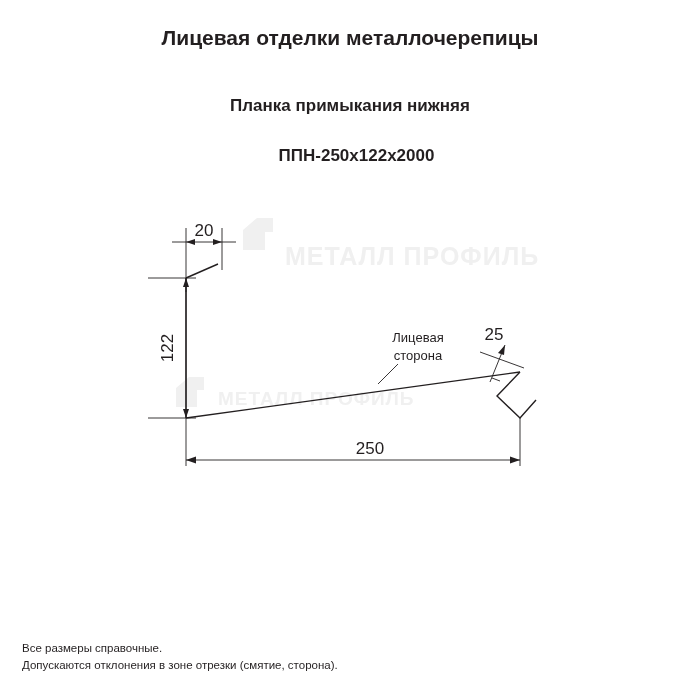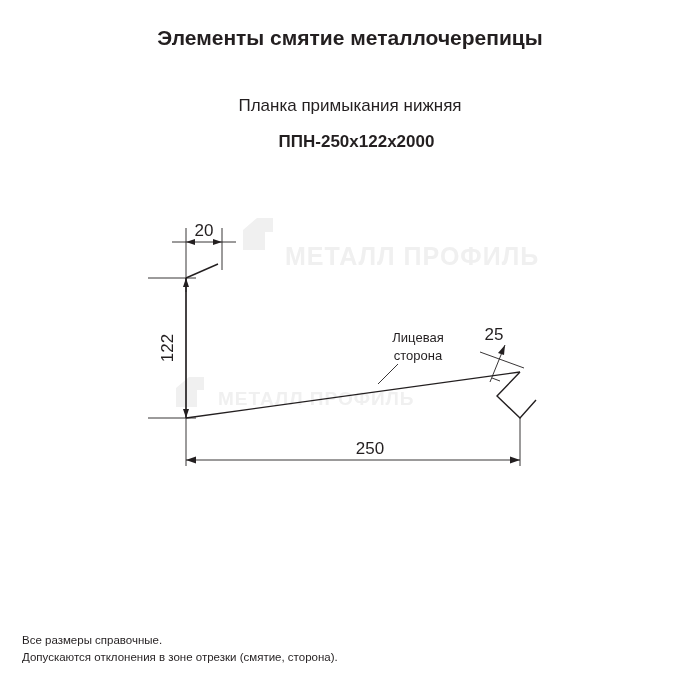--- a/index.html
+++ b/index.html
@@ -29,44 +29,44 @@
   }
   .main-title {
     font-size: 21px;
     font-weight: bold;
     letter-spacing: 0px;
     line-height: 28px;
     margin: 0;
   }
   .sub-title {
     font-size: 17px;
-    font-weight: normal;
+    font-weight: bold;
     margin: 0;
     line-height: 24px;
     padding-top: 42px;
   }
   .code-title {
     font-size: 17px;
     font-weight: bold;
-    margin: 4px;
+    margin: 18px;
     line-height: 24px;
     padding-top: 8px;
     padding-left: 13px;
   }
   .drawing {
     position: absolute;
     top: 170px;
     left: 0;
     width: 700px;
     height: 360px;
   }
   .footer {
     position: absolute;
     left: 22px;
-    bottom: 34px;
+    bottom: 26px;
     width: 660px;
     font-size: 11.5px;
     line-height: 17px;
     color: #231f20;
   }
   .footer div {
     white-space: nowrap;
   }
   svg text {
     font-family: "Liberation Sans", sans-serif;
@@ -88,21 +88,21 @@
   .wm-small {
     font-size: 19px;
   }
 </style>
 </head>
 <body>
 
 <div class="page">
 
   <div class="title-block">
-    <h1 class="main-title">Элементы смятие металлочерепицы</h1>
+    <h1 class="main-title">Лицевая отделки металлочерепицы</h1>
     <h2 class="sub-title">Планка примыкания нижняя</h2>
     <h3 class="code-title">ППН-250х122х2000</h3>
   </div>
 
   <div class="drawing">
     <svg width="700" height="360" viewBox="0 0 700 360" xmlns="http://www.w3.org/2000/svg">
 
       <g opacity="1">
         <text class="wm" x="285" y="95">МЕТАЛЛ ПРОФИЛЬ</text>
         <text class="wm wm-small" x="218" y="235">МЕТАЛЛ ПРОФИЛЬ</text>

